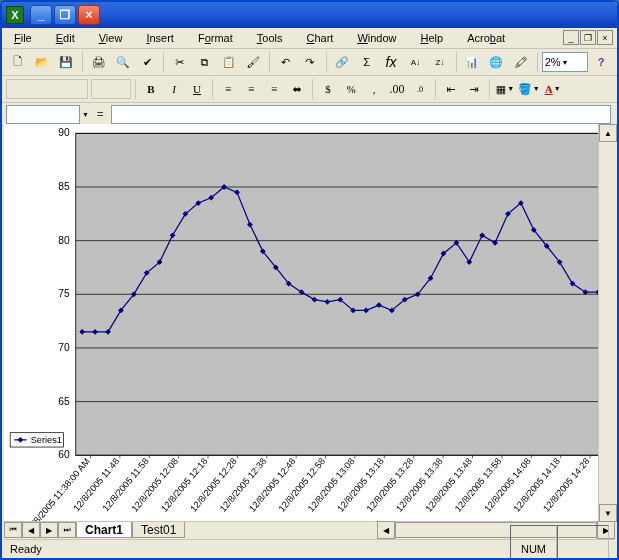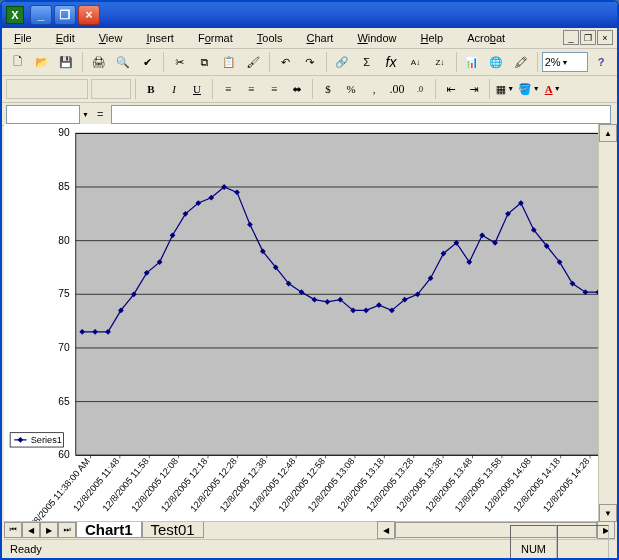--- a/index.html
+++ b/index.html
@@ -22,21 +22,21 @@
   .zoom-box{width:42px;height:18px;border:1px solid #7f9db9;background:#fff;font-size:11px;padding:0 2px;display:flex;align-items:center;}
   .name-box{width:72px;height:17px;border:1px solid #7f9db9;background:#fff;margin-left:4px;}
   .formula-bar{height:22px;background:#ece9d8;display:flex;align-items:center;border-bottom:1px solid #c8c5b8;}
   .fx-eq{padding:0 8px;color:#333;}
   .formula-input{flex:1;height:17px;border:1px solid #7f9db9;background:#fff;margin-right:6px;}
   .worksheet{position:absolute;top:122px;left:2px;right:2px;bottom:36px;background:#fff;}
   .scroll-v{position:absolute;top:122px;right:2px;width:16px;bottom:36px;background:#ece9d8;border-left:1px solid #c8c5b8;}
   .scroll-h{position:absolute;bottom:20px;left:2px;right:2px;height:16px;background:#ece9d8;display:flex;align-items:center;border-top:1px solid #c8c5b8;}
   .sheet-nav{display:flex;align-items:center;height:16px;}
   .nav-btn{width:16px;height:14px;border:1px solid #999;background:#ece9d8;display:flex;align-items:center;justify-content:center;font-size:8px;}
-  .sheet-tab{height:15px;padding:0 8px;border:1px solid #999;border-top:none;background:#ece9d8;font-size:15px;display:flex;align-items:center;}
+  .sheet-tab{height:15px;padding:0 8px;border:1px solid #999;border-top:none;background:#ece9d8;font-size:12px;display:flex;align-items:center;}
   .sheet-tab.active{background:#fff;font-weight:bold;}
   .statusbar{position:absolute;bottom:0;left:2px;right:2px;height:18px;background:#ece9d8;border-top:1px solid #c8c5b8;display:flex;align-items:center;padding:0 6px;font-size:11px;}
   .status-cell{border:1px inset #bbb;padding:16px 10px;height:14px;display:flex;align-items:center;}
   .status-spacer{flex:1;}
   svg text{font-family:Arial,sans-serif;}
   .legend-box{fill:#fff;stroke:#000;stroke-width:0.7;}
   .plot-bg{fill:#c0c0c0;}
   .gridline{stroke:#000;stroke-width:0.7;}
   .series-line{stroke:#000080;stroke-width:1.2;fill:none;}
   .series-pt{fill:#000080;}

